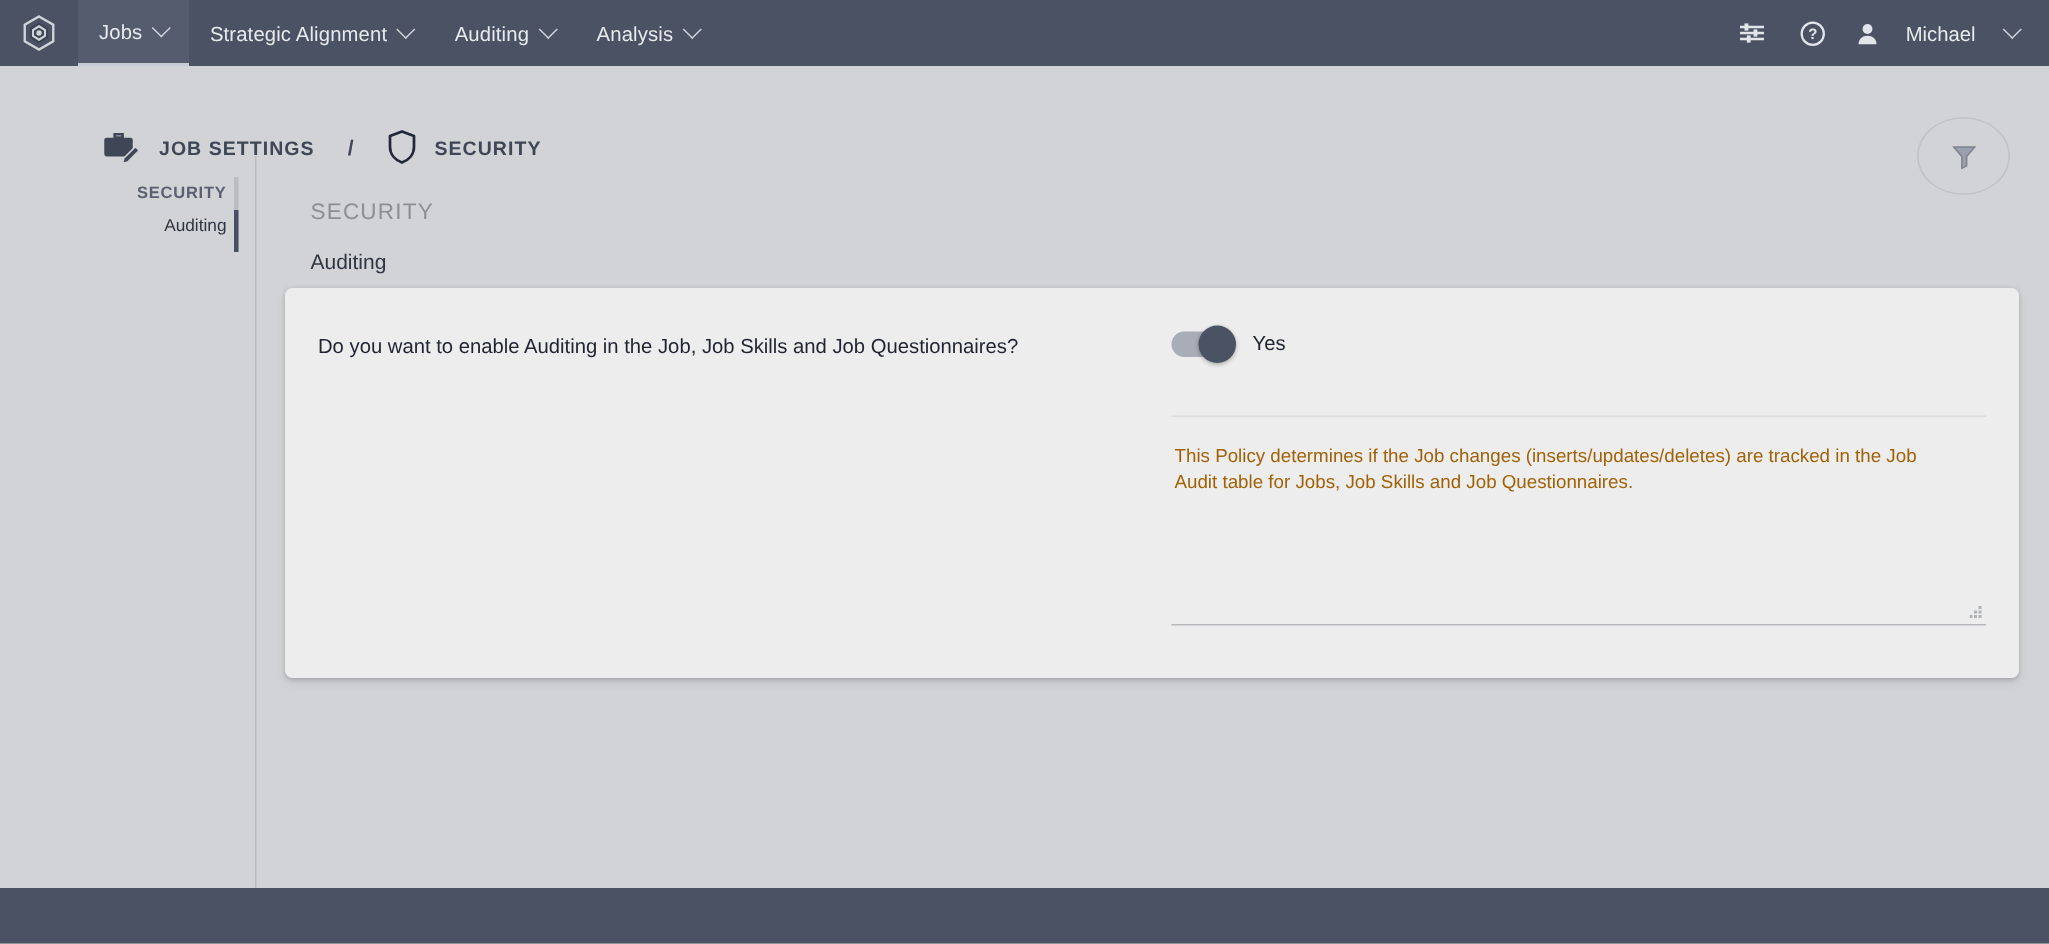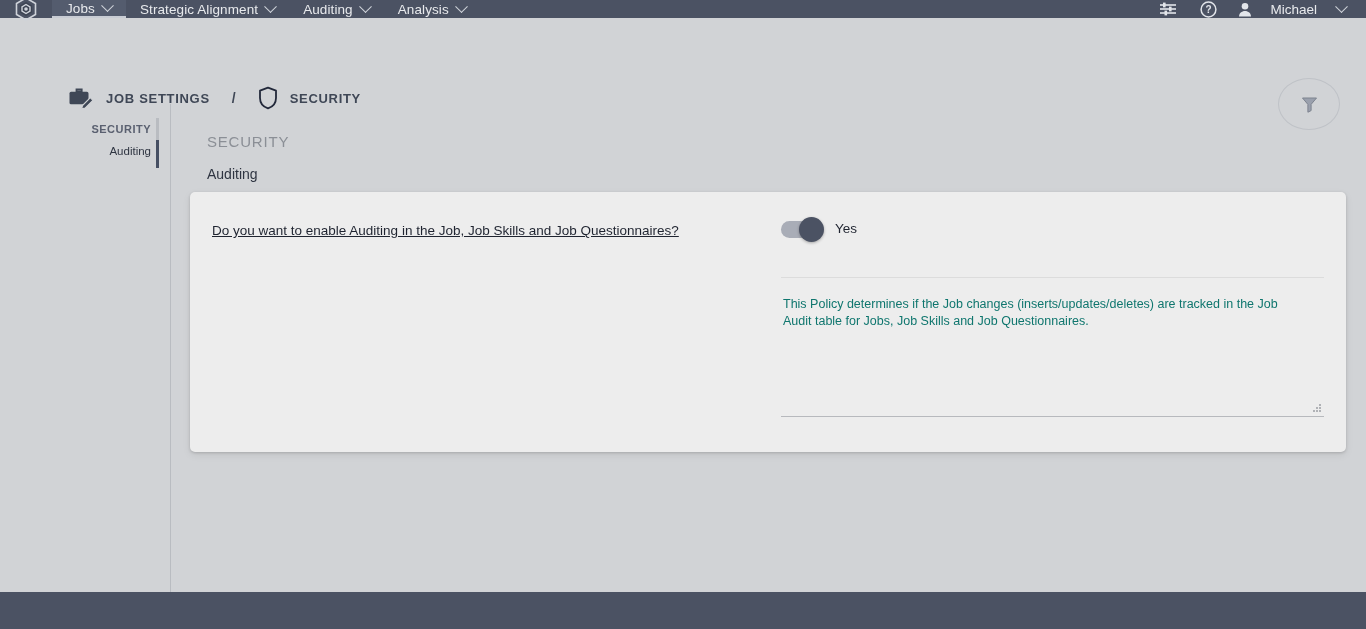--- a/index.html
+++ b/index.html
@@ -14,21 +14,21 @@
     overflow: hidden;
     position: relative;
     -webkit-font-smoothing: antialiased;
   }
 
   
   .topnav {
     position: absolute;
     top: 0; left: 0;
     width: 1366px;
-    height: 18px;
+    height: 44px;
     background: #4b5263;
     display: flex;
     align-items: stretch;
     z-index: 30;
   }
   .logo-wrap {
     width: 52px;
     display: flex;
     align-items: center;
     justify-content: center;
@@ -241,21 +241,20 @@
     border-radius: 5px;
     box-shadow: 0 1px 3px rgba(0,0,0,.16), 0 3px 8px rgba(0,0,0,.07);
   }
   .q-text {
     position: absolute;
     left: 22px;
     top: 30px;
     font-size: 13.5px;
     color: #1f2430;
     line-height: 18px;
-    text-decoration: underline;
   }
 
   
   .toggle-row {
     position: absolute;
     left: 591px;
     top: 29px;
     display: flex;
     align-items: flex-start;
     gap: 14px;
@@ -294,21 +293,21 @@
     border-top: 1px solid #dcdcdc;
     box-sizing: border-box;
   }
   .desc-text {
     position: absolute;
     left: 2px;
     top: 18px;
     width: 525px;
     font-size: 12.5px;
     line-height: 16.5px;
-    color: #0f766e;
+    color: #a16207;
     white-space: pre-wrap;
   }
   .desc-underline {
     position: absolute;
     left: 0;
     bottom: 0;
     width: 543px;
     height: 1px;
     background: #b7b9bd;
   }

